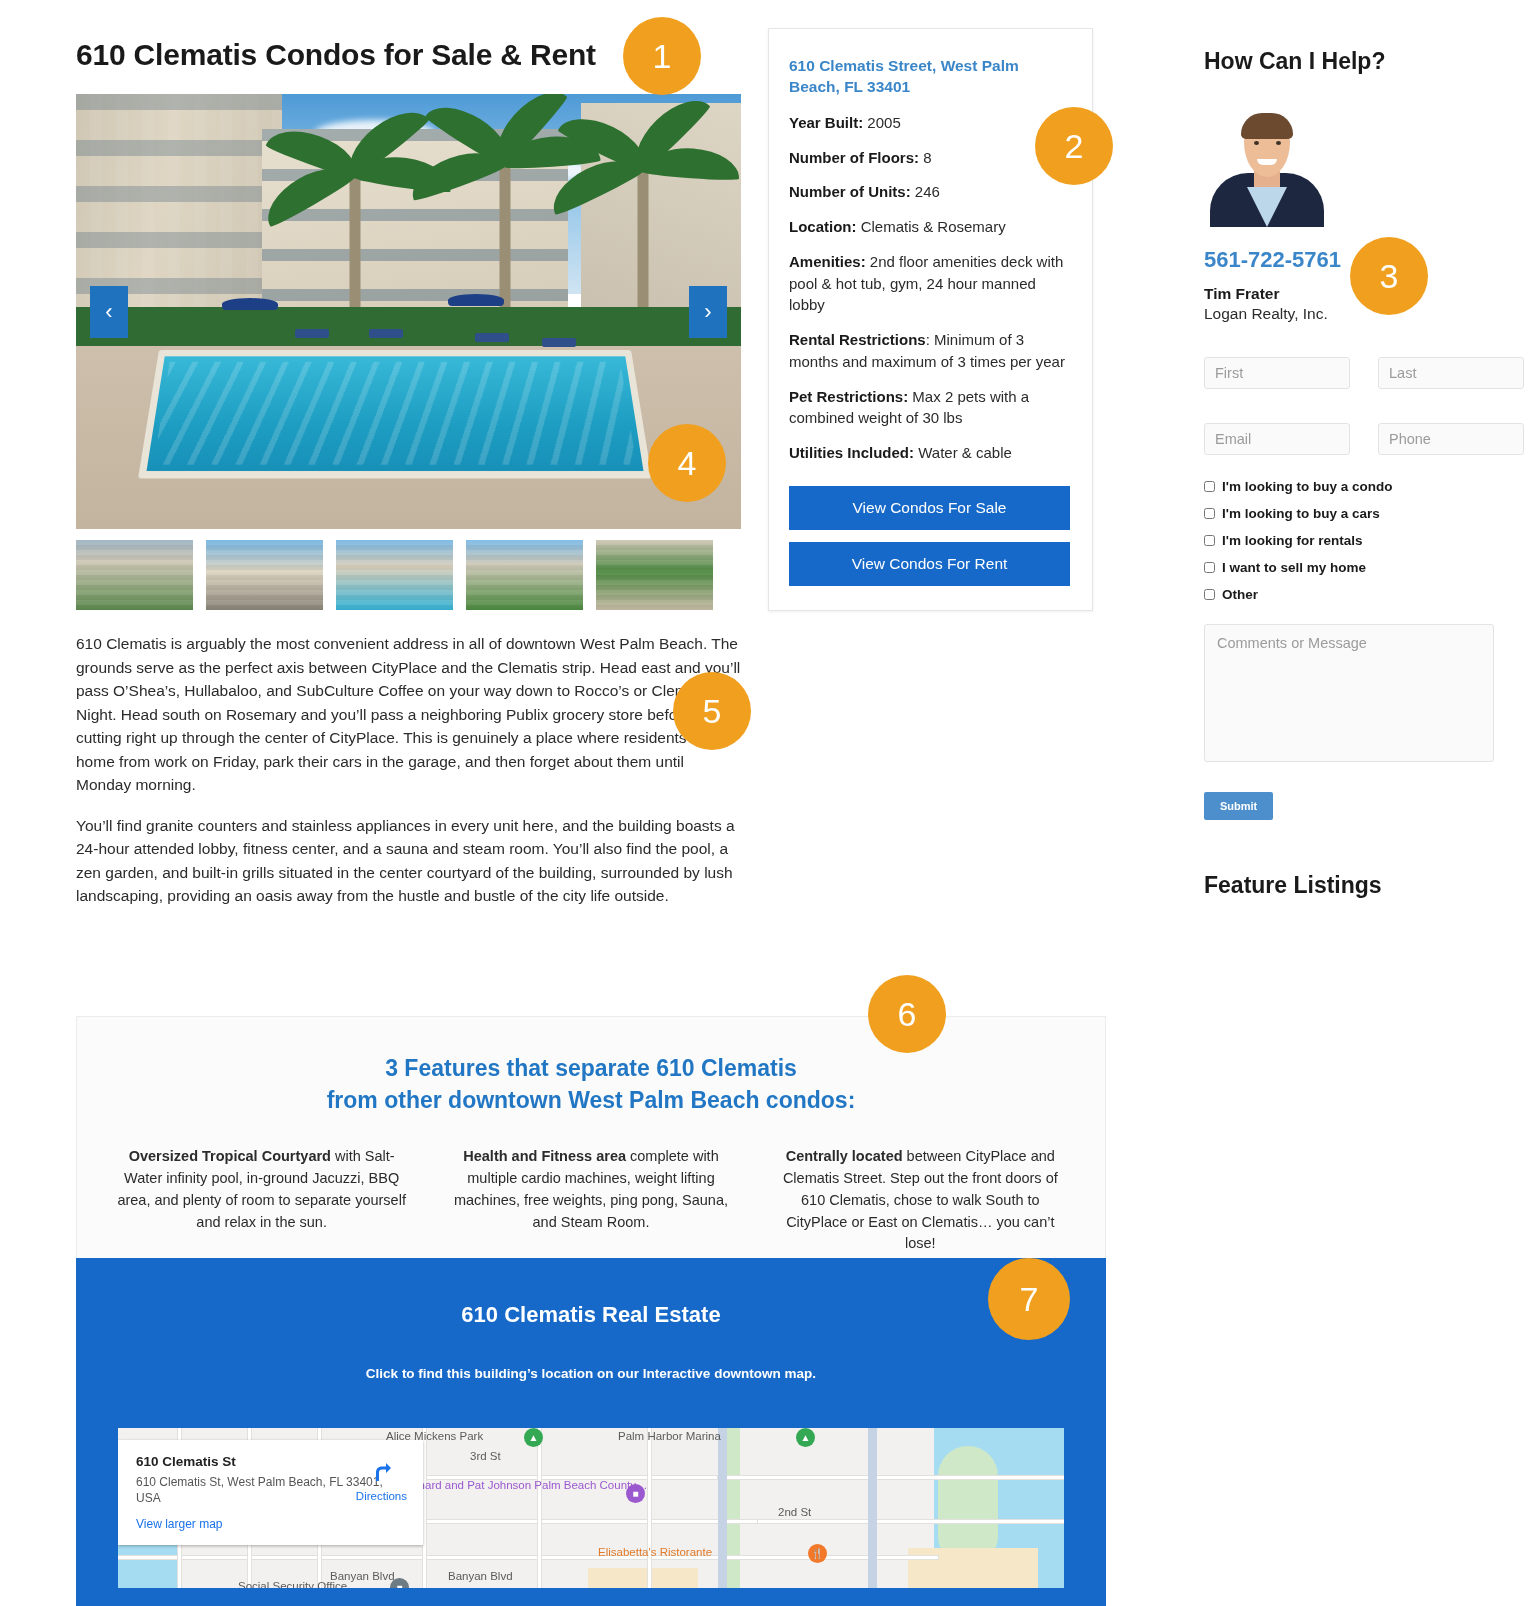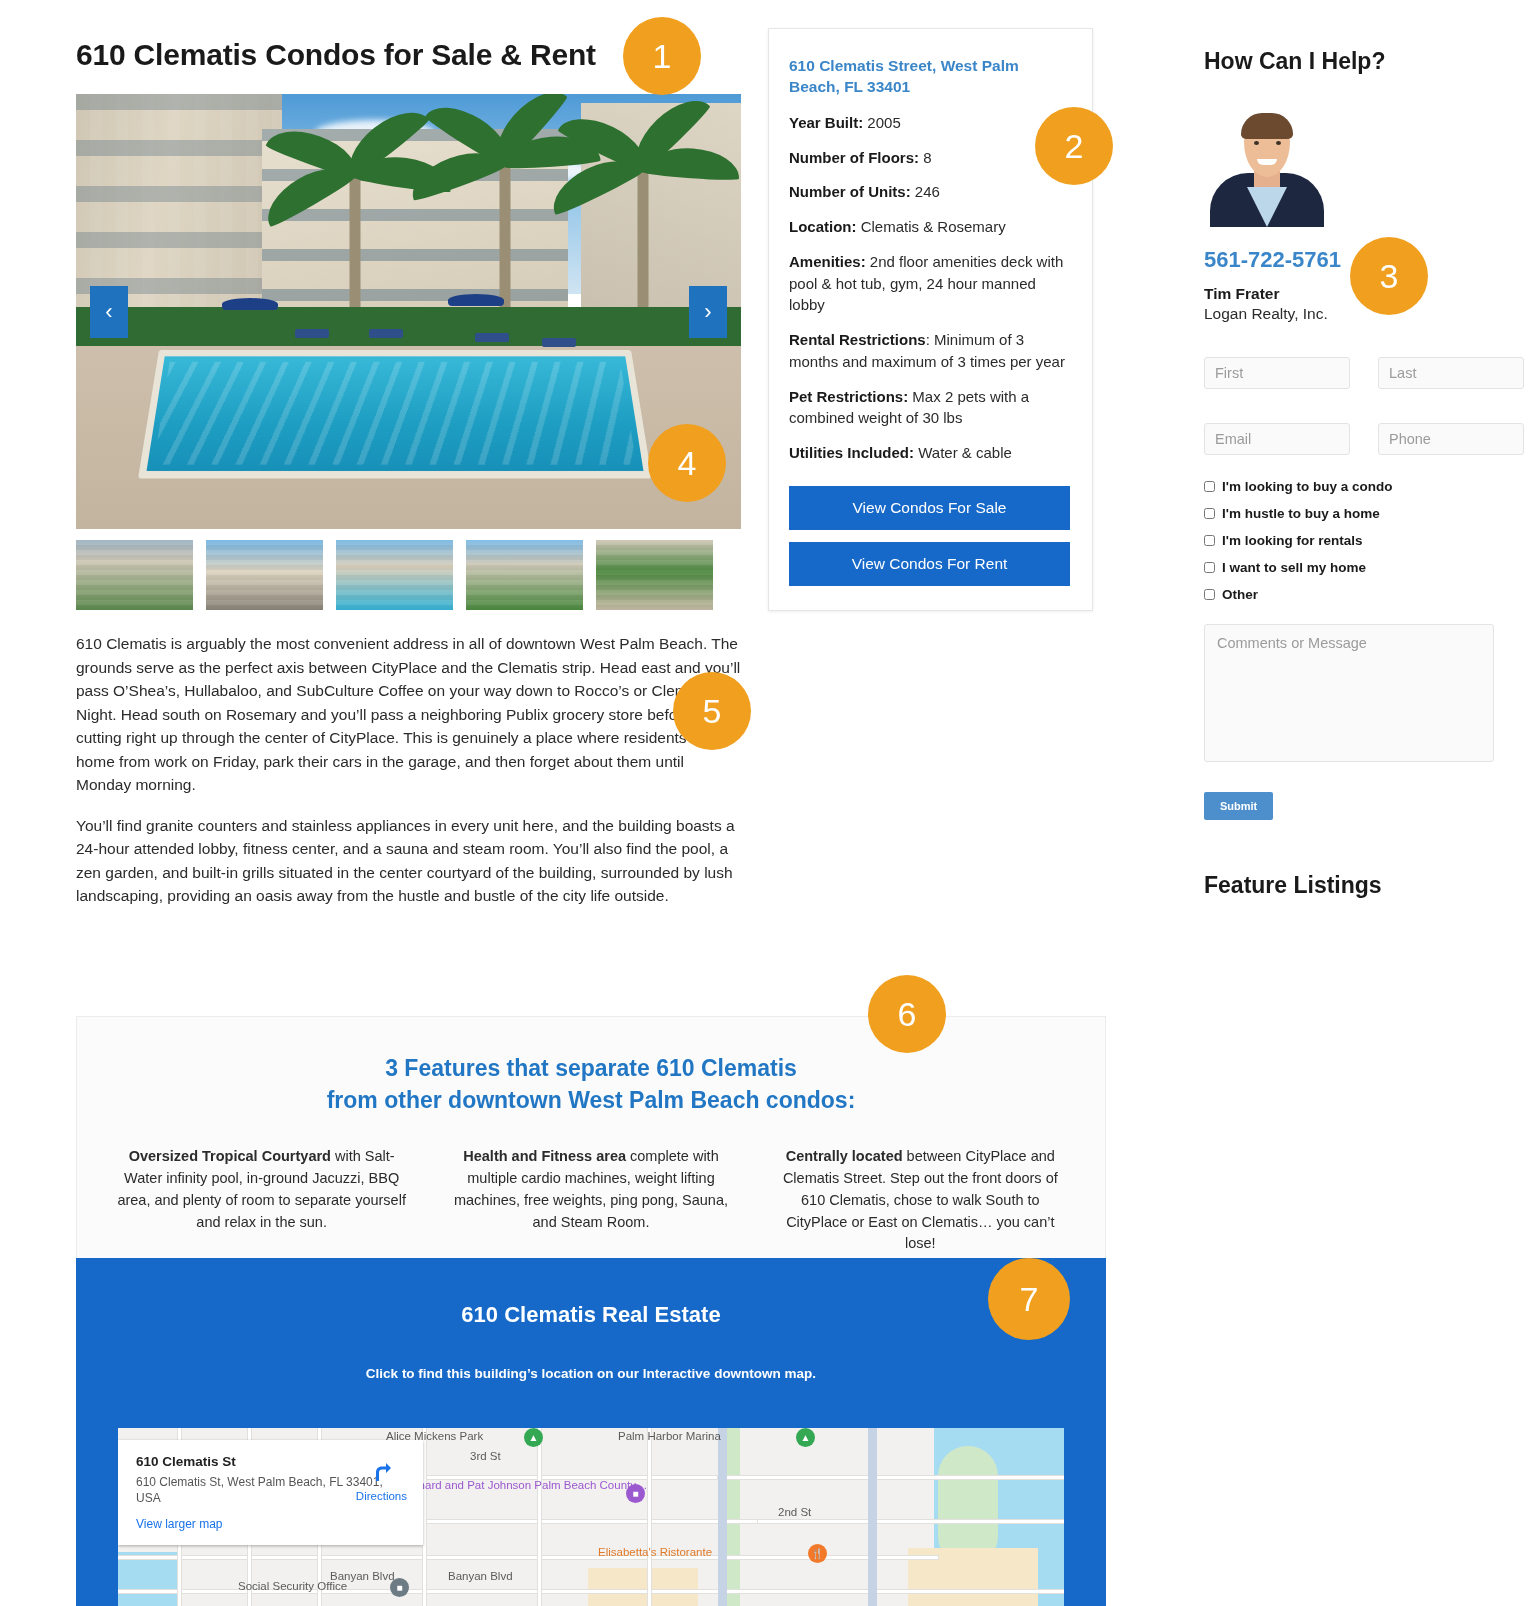--- a/index.html
+++ b/index.html
@@ -123,21 +123,21 @@
   
   .re-block {
     position:absolute; left:76px; top:1258px; width:1030px; height:348px;
     background:#1669c8; overflow:hidden;
   }
   .re-title { text-align:center; color:#fff; font-size:22px; font-weight:bold; margin:0; padding-top:44px; }
   .re-sub { text-align:center; color:#fff; font-size:13.5px; font-weight:bold; margin:0; padding-top:38px; }
 
   
   .map {
-    position:absolute; left:42px; top:170px; width:946px; height:178px;
+    position:absolute; left:42px; top:170px; width:946px; height:160px;
     background:#f2f1ef; overflow:hidden;
   }
   .water { position:absolute; right:0; top:0; width:130px; height:100%; background:#a6dcf2; }
   .water2 { position:absolute; left:0; bottom:0; width:62px; height:54px; background:#a6dcf2; }
   .road-h { position:absolute; height:3px; background:#ffffff; box-shadow:0 0 0 1px #e2e0dc; }
   .road-v { position:absolute; width:3px; background:#ffffff; box-shadow:0 0 0 1px #e2e0dc; }
   .road-major-v { position:absolute; width:9px; background:#c6d3e4; }
   .green { position:absolute; background:#cfe8c8; }
   .tan { position:absolute; background:#f5e7c8; }
   .mlbl { position:absolute; font-size:11.5px; color:#5b5b5b; white-space:nowrap; }
@@ -367,21 +367,21 @@
         <div class="fcell"><input class="finput" placeholder="Phone" style=""></div>
       </div>
 
       <div class="checks">
         <div class="chk">
           <input type="checkbox" style="">
           <label>I'm looking to buy a condo</label>
         </div>
         <div class="chk">
           <input type="checkbox" style="">
-          <label>I'm hustle to buy a home</label>
+          <label>I'm looking to buy a cars</label>
         </div>
         <div class="chk">
           <input type="checkbox" style="">
           <label>I'm looking for rentals</label>
         </div>
         <div class="chk">
           <input type="checkbox" style="">
           <label>I want to sell my home</label>
         </div>
         <div class="chk">

